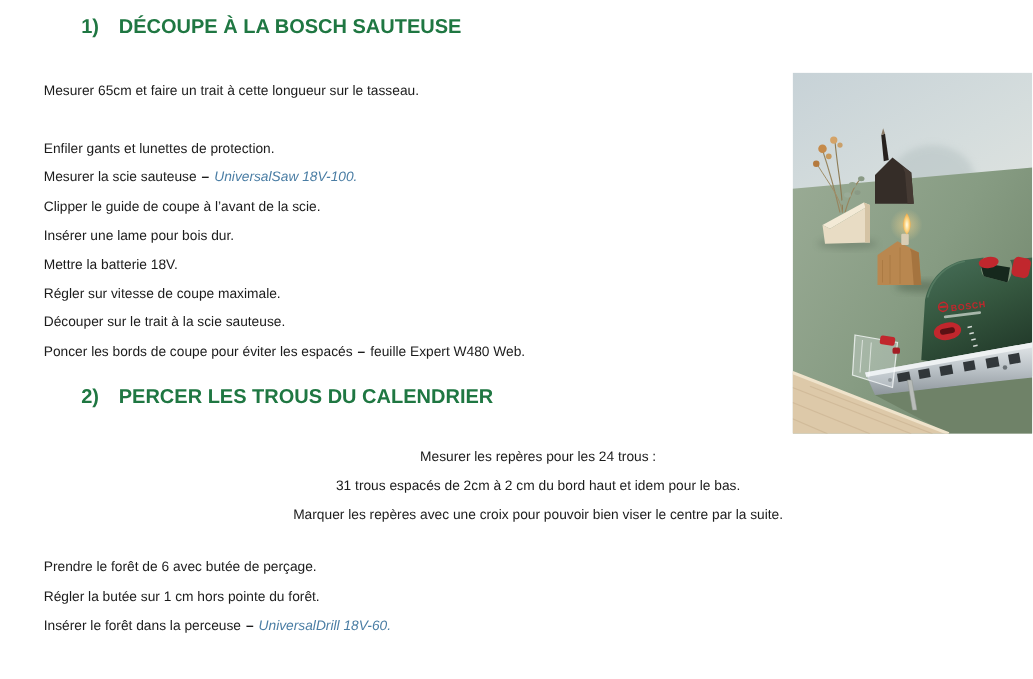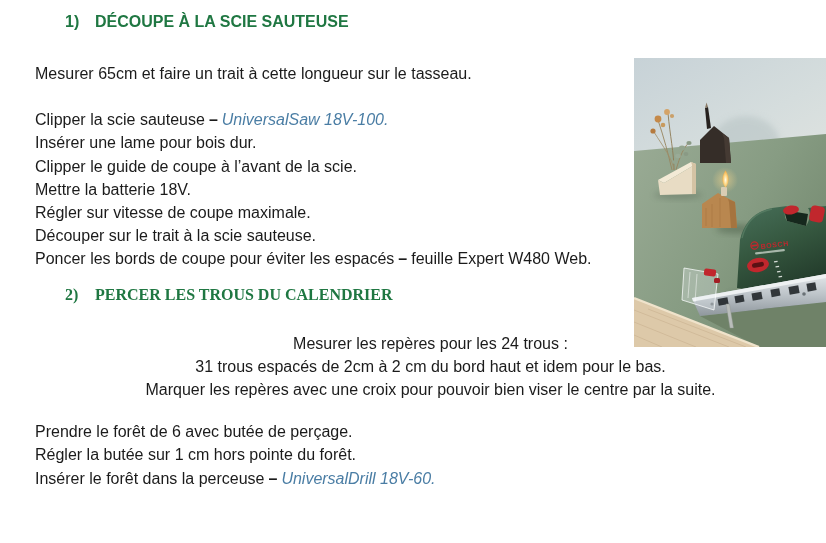--- a/index.html
+++ b/index.html
@@ -13,25 +13,25 @@
   }
   .heading {
     margin:0;
     color:var(--heading_green, #1f7742);
     font-size:16px;
     font-weight:bold;
     line-height:20px;
     white-space:nowrap;
   }
   #section1-heading { margin:12px 0 0 65px; }
-  #section2-heading { margin:14px 16px 0 65px;font-family:Liberation Serif, serif; }
+  #section2-heading { margin:14px 16px 0 65px; }
   .hnum { display:inline-block; width:30px; }
   .para {
     margin:0 0 0 35px;
-    font-size:16px;
+    font-size:11px;
     line-height:23.2px;
   }
   #para1 { margin-top:30px; }
   #para2 { margin-top:23px; }
   #para3 { margin-top:27px;text-align:center; }
   #para4 { margin-top:19px; }
   .line { display:block; white-space:nowrap; }
   .dash { font-weight:bold; margin:0 4px; }
   .doclink {
     color:var(--link_blue, #4a7da4);
@@ -46,30 +46,31 @@
     margin:0; padding:0;
     overflow:hidden;
   }
   .photo svg { display:block; }
 </style>
 </head>
 <body>
 
 <div>
 
-  <h2 class="heading" id="section1-heading"><span class="hnum">1)</span><span>DÉCOUPE À LA SCIE SAUTEUSE</span></h2>
+  <h2 class="heading" id="section1-heading"><span class="hnum">1)</span><span>DÉCOUPE À LA BOSCH SAUTEUSE</span></h2>
 
   <p class="para" id="para1">
     <span class="line">Mesurer 65cm et faire un trait à cette longueur sur le tasseau.</span>
   </p>
 
   <p class="para" id="para2">
-    <span class="line"><span>Clipper la scie sauteuse</span><span class="dash">–</span><a class="doclink">UniversalSaw 18V-100.</a></span>
+    <span class="line">Enfiler gants et lunettes de protection.</span>
+    <span class="line"><span>Mesurer la scie sauteuse</span><span class="dash">–</span><a class="doclink">UniversalSaw 18V-100.</a></span>
+    <span class="line">Clipper le guide de coupe à l’avant de la scie.</span>
     <span class="line">Insérer une lame pour bois dur.</span>
-    <span class="line">Clipper le guide de coupe à l’avant de la scie.</span>
     <span class="line">Mettre la batterie 18V.</span>
     <span class="line">Régler sur vitesse de coupe maximale.</span>
     <span class="line">Découper sur le trait à la scie sauteuse.</span>
     <span class="line"><span>Poncer les bords de coupe pour éviter les espacés</span><span class="dash">–</span><span class="emph">feuille Expert W480 Web.</span></span>
   </p>
 
   <h2 class="heading" id="section2-heading"><span class="hnum">2)</span><span>PERCER LES TROUS DU CALENDRIER</span></h2>
 
   <p class="para" id="para3">
     <span class="line">Mesurer les repères pour les 24 trous :</span>

